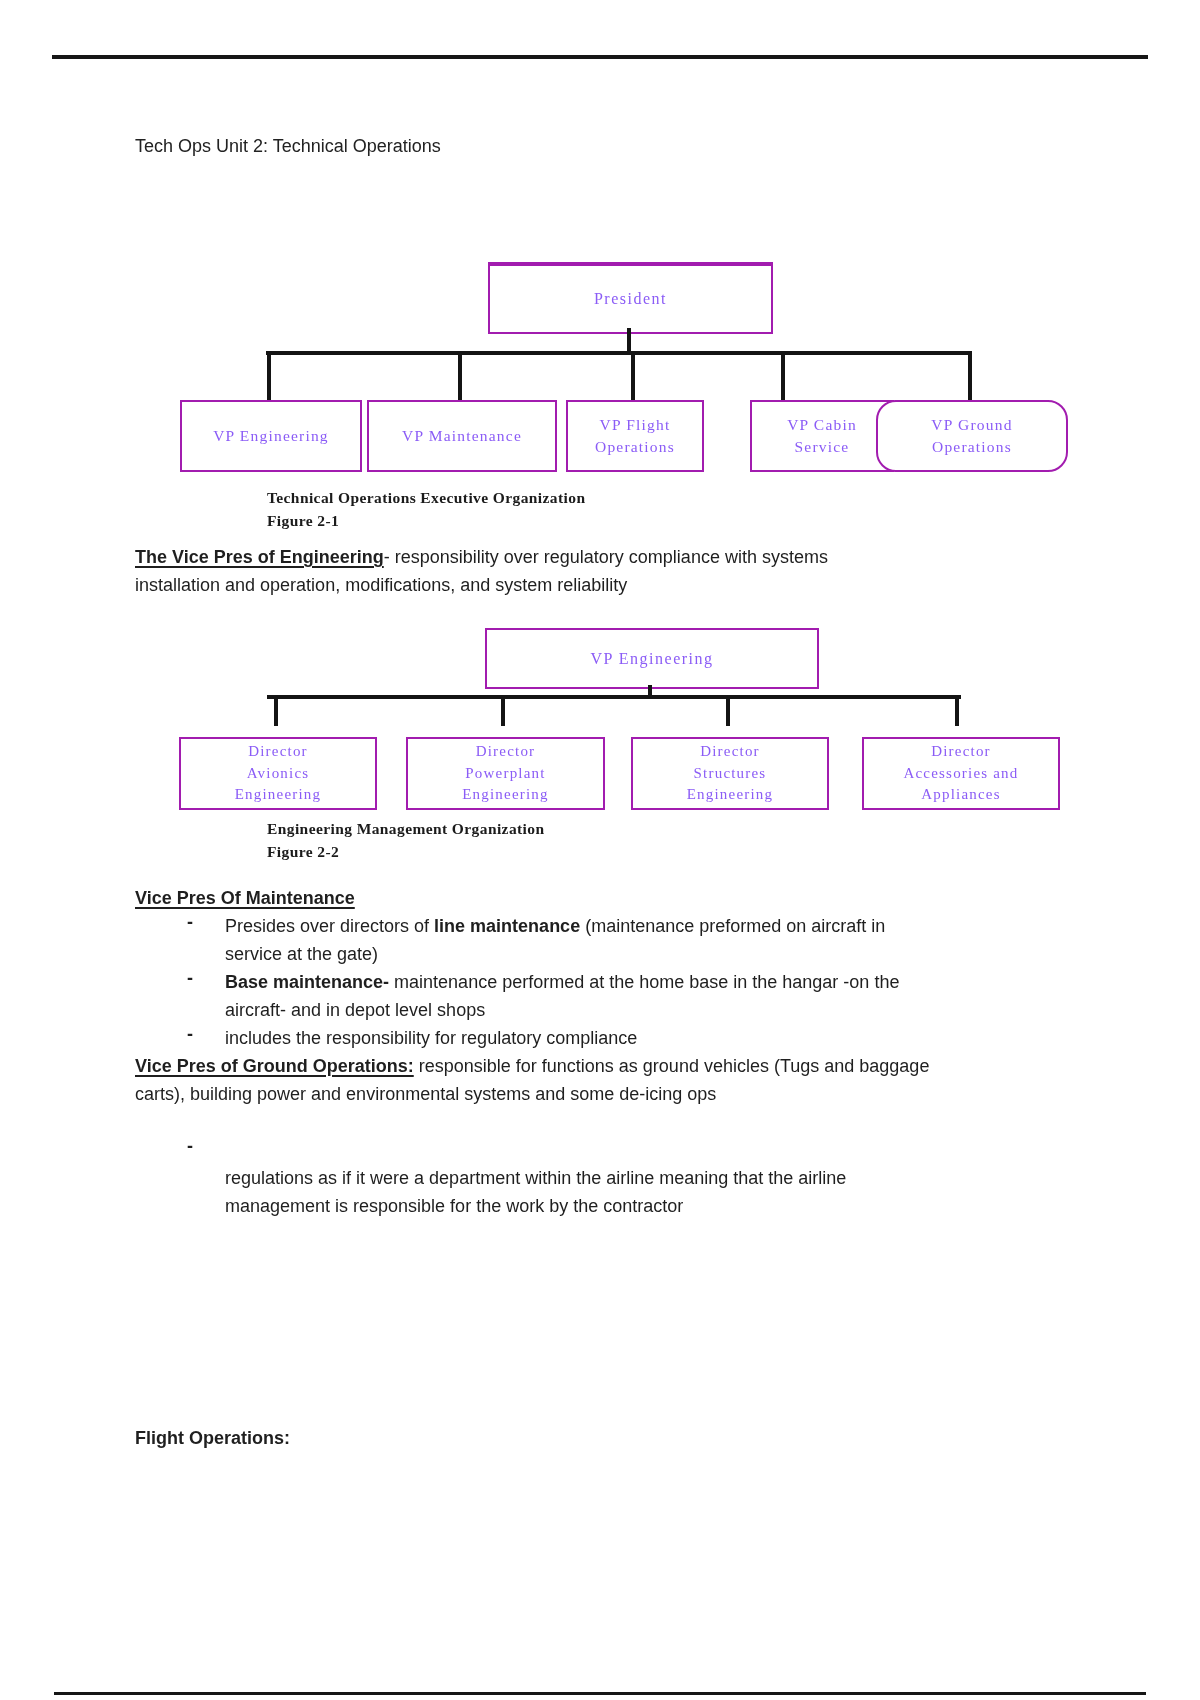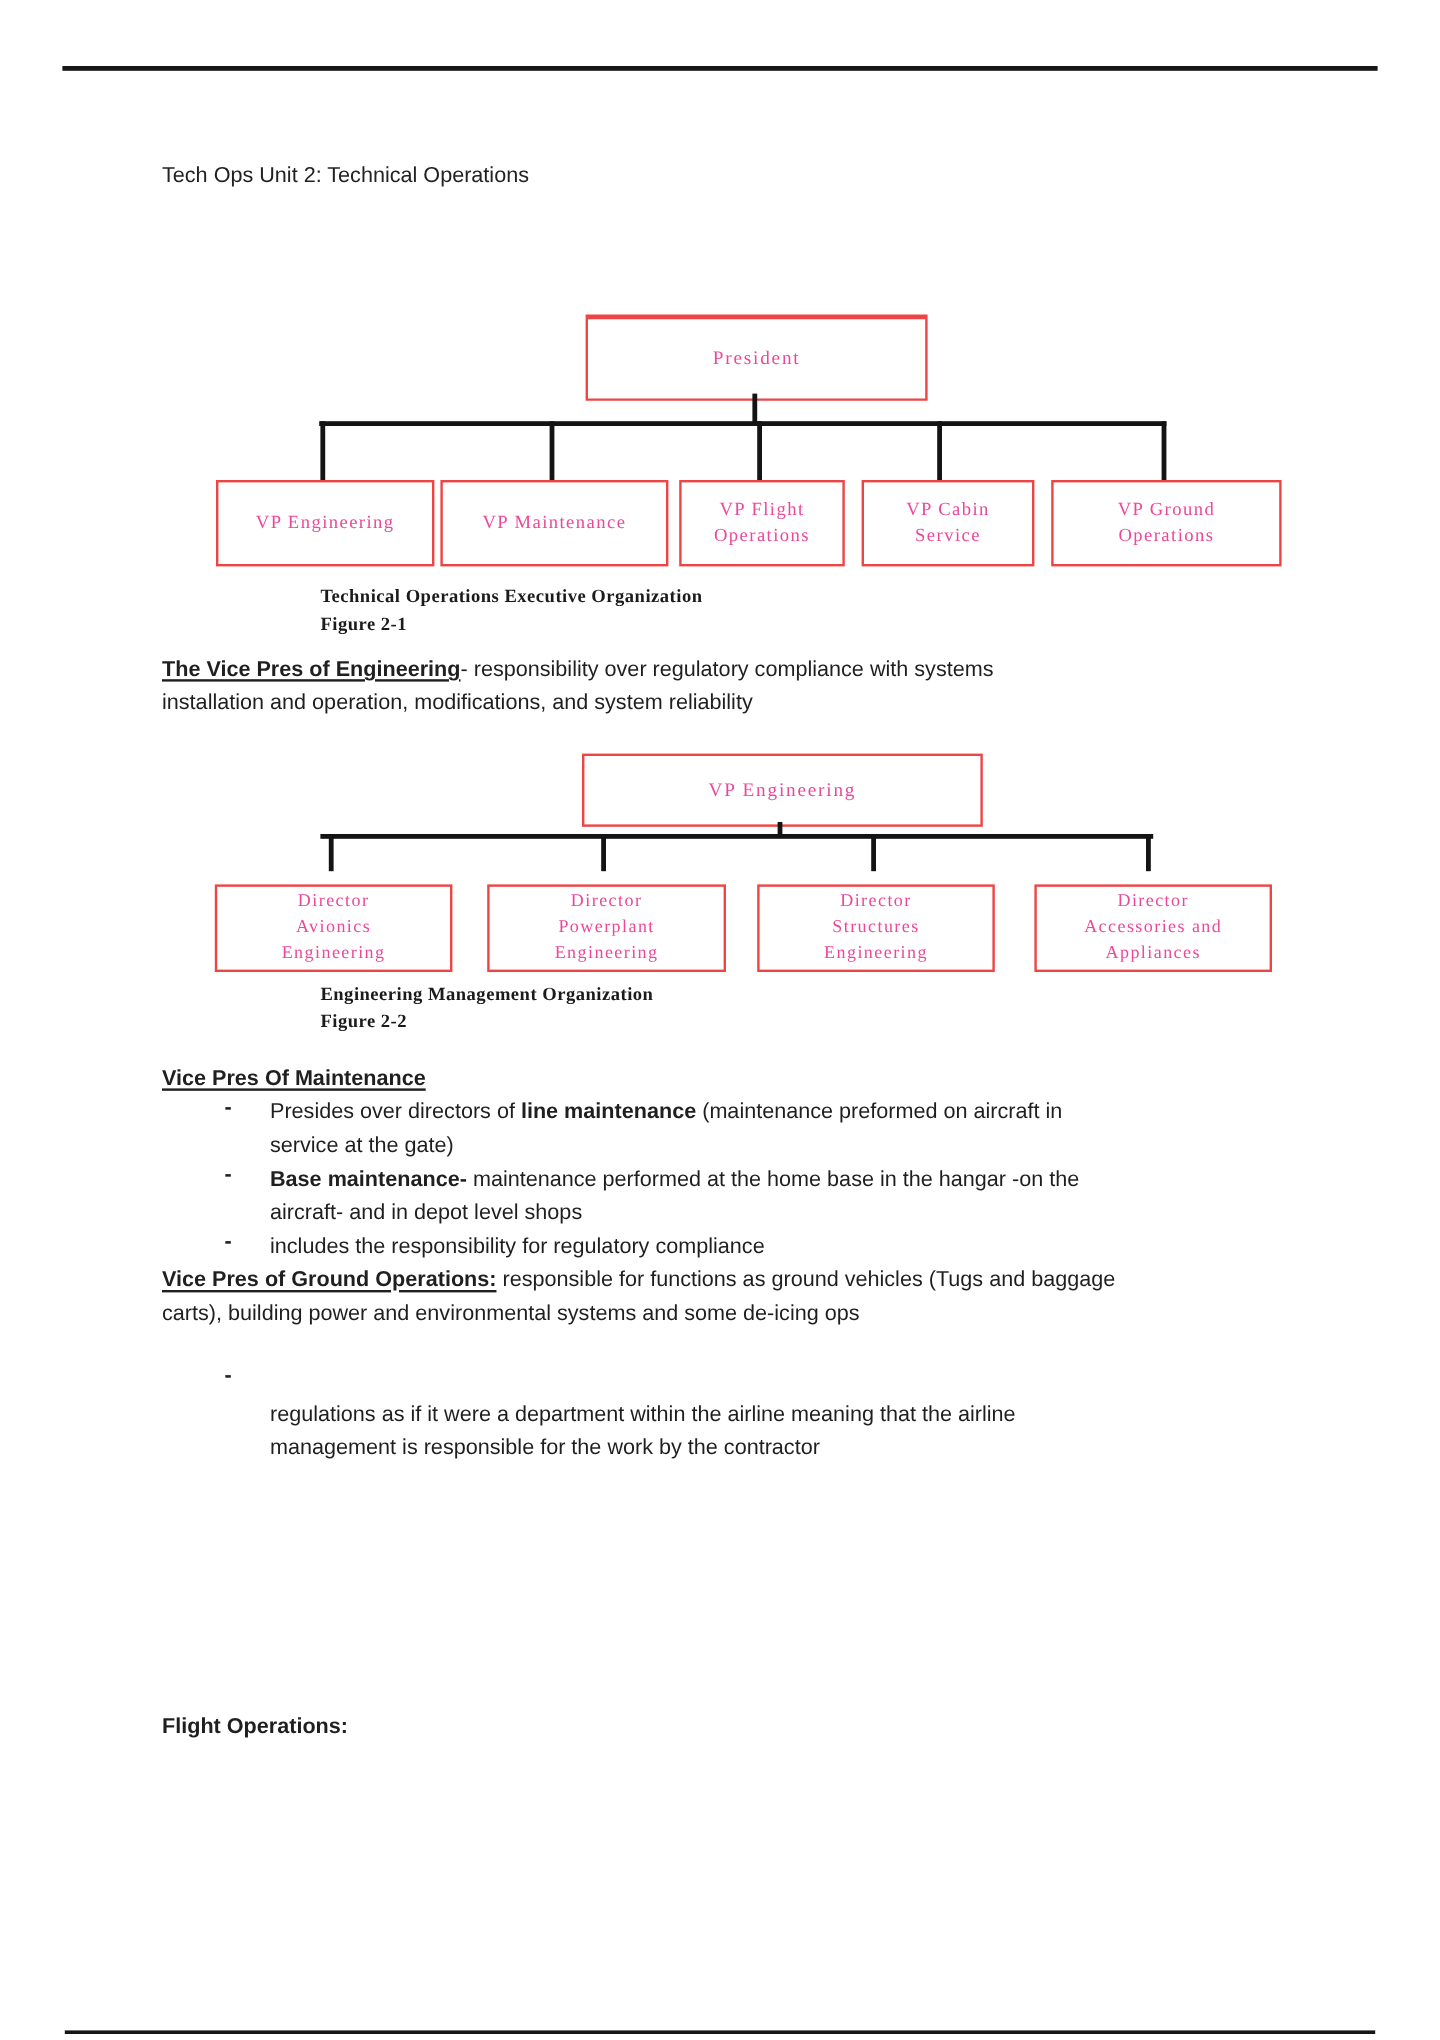--- a/index.html
+++ b/index.html
@@ -16,25 +16,25 @@
   .rule{background:#161616;}
   .body-text{font-size:18px;line-height:28px;white-space:nowrap;color:#1f1f1f;}
   .b{font-weight:bold;}
   .u{text-decoration:underline;text-decoration-thickness:2px;text-underline-offset:3px;}
   .title-text{font-size:18px;color:#222;}
   .heading-text{font-size:18px;font-weight:bold;color:#111;}
   
   .org-box{
     position:absolute;
     background:#fff;
-    border:2px solid #ef4444;
+    border:2px solid #a21caf;
     display:flex;align-items:center;justify-content:center;
     text-align:center;
     font-family:"Liberation Serif", serif;
-    color:#ec4899;
+    color:#8b5cf6;
     white-space:pre-line;
   }
   .org-box.root1{border-top-width:4px;font-size:16px;letter-spacing:1.5px;}
   .org-box.child1{font-size:15.5px;letter-spacing:1.2px;line-height:1.4;}
   .org-box.root2{border-width:2px;font-size:16px;letter-spacing:1.5px;}
   .org-box.child2{font-size:15px;letter-spacing:1.2px;line-height:1.45;border-width:2px;margin-top:11px;}
   .org-line{position:absolute;background:#141414;}
   .caption{
     position:absolute;
     font-family:"Liberation Serif", serif;
@@ -60,23 +60,23 @@
     <div class="org-line" style="left:267px;top:351px;width:4px;height:51px;"></div>
     <div class="org-line" style="left:458px;top:351px;width:4px;height:51px;"></div>
     <div class="org-line" style="left:631px;top:351px;width:4px;height:51px;"></div>
     <div class="org-line" style="left:781px;top:351px;width:4px;height:51px;"></div>
     <div class="org-line" style="left:968px;top:351px;width:4px;height:51px;"></div>
 
     <div class="org-box child1" style="left:180px;top:400px;width:178px;height:68px;">VP Engineering</div>
     <div class="org-box child1" style="left:367px;top:400px;width:186px;height:68px;">VP Maintenance</div>
     <div class="org-box child1" style="left:566px;top:400px;width:134px;height:68px;">VP Flight
 Operations</div>
-    <div class="org-box child1" style="left:718px;top:400px;width:140px;height:68px;">VP Cabin
+    <div class="org-box child1" style="left:750px;top:400px;width:140px;height:68px;">VP Cabin
 Service</div>
-    <div class="org-box child1" style="left:876px;top:400px;width:188px;height:68px;">VP Ground
+    <div class="org-box child1" style="left:876px;top:400px;width:188px;height:68px;border-radius:20px;">VP Ground
 Operations</div>
 
     <div class="caption" style="left:267px;top:489px;width:706px;">Technical Operations Executive Organization</div>
     <div class="caption" style="left:267px;top:512px;width:706px;">Figure 2-1</div>
   </div>
 
   <div class="abs body-text" style="left:135px;top:543px;">
     <span class="b u">The Vice Pres of Engineering</span><span>- responsibility over regulatory compliance with systems</span>
   </div>
   <div class="abs body-text" style="left:135px;top:571px;">installation and operation, modifications, and system reliability</div>

